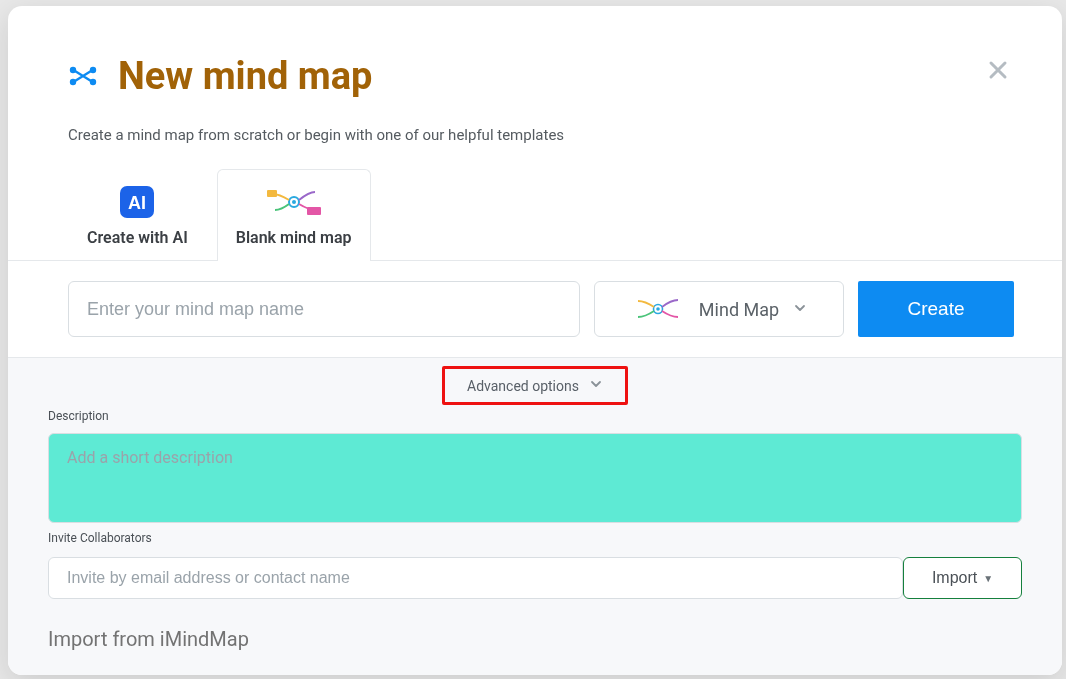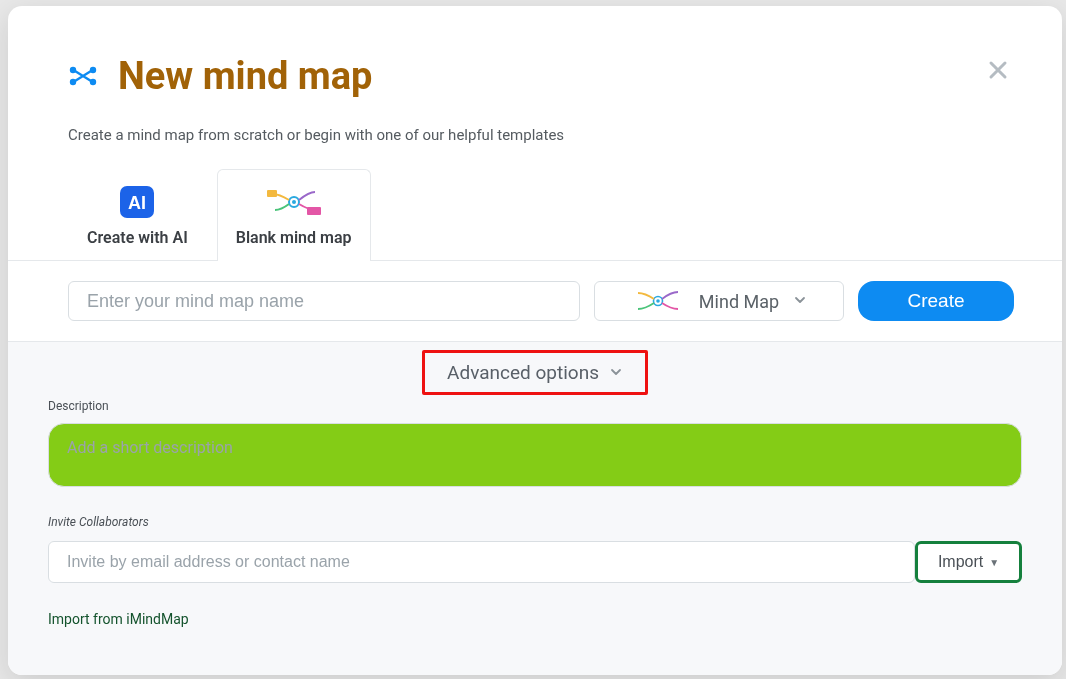--- a/index.html
+++ b/index.html
@@ -109,29 +109,29 @@
 }
 .name-input::placeholder { color: #9aa3aa; }
 .type-select {
   width: 250px;
   border: 1px solid #d9dee2;
   border-radius: 6px;
   display: flex;
   align-items: center;
   justify-content: center;
   gap: 14px;
-  padding: 4px 18px;
+  padding: 12px 18px;
   cursor: pointer;
 }
 .type-label { font-size: 18px; color: #5b6268; }
 .chev { color: #8a9298; }
 .create-btn {
   width: 156px;
   border: none;
-  border-radius: 16px;
+  border-radius: 2px;
   background: #0d8bf2;
   color: #fff;
   font-size: 19px;
   cursor: pointer;
 }
 
 .advanced-section {
   background: #f7f8fa;
   flex: 1;
   padding: 0 40px 24px 40px;
@@ -141,74 +141,74 @@
   justify-content: center;
   padding-top: 8px;
 }
 .advanced-toggle {
   border: 3px solid #e11;
   border-radius: 2px;
   padding: 8px 22px;
   display: flex;
   align-items: center;
   gap: 10px;
-  font-size: 19px;
+  font-size: 14px;
   color: #596068;
   cursor: pointer;
 }
 .section-label {
   font-size: 12px;
   color: #4a5056;
   margin-top: 4px;
   margin-bottom: 10px;
 }
 .desc-input {
   width: 100%;
-  height: 64px;
+  height: 90px;
   border: 1px solid #d9dee2;
-  border-radius: 16px;
+  border-radius: 6px;
   padding: 14px 18px;
   font-size: 16px;
   font-family: inherit;
   resize: none;
   color: #3b3f44;
-  background: #84cc16;
+  background: #5eead4;
 }
 .desc-input::placeholder { color: #9aa3aa; }
 .invite-row {
   display: flex;
   margin-top: 12px;
 }
 .invite-input {
   flex: 1;
   border: 1px solid #d9dee2;
   border-radius: 6px;
   padding: 11px 18px;
   font-size: 16px;
   color: #3b3f44;
   background: #fff;
 }
 .invite-input::placeholder { color: #9aa3aa; }
 .import-btn {
-  width: 107px;
-  border: 3px solid #15803d;
+  width: 119px;
+  border: 1px solid #15803d;
   border-radius: 6px;
   background: #fff;
   font-size: 16px;
   color: #4a5056;
   cursor: pointer;
   display: flex;
   align-items: center;
   justify-content: center;
   gap: 6px;
 }
 .import-link {
   margin-top: 28px;
-  font-size: 14px;
-  color: #14532d;
+  font-size: 20px;
+  color: #737373;
   cursor: pointer;
 }
 </style>
 </head>
 <body>
 
 <div class="modal">
   <div class="modal-header">
     <div class="close-btn">
       <svg viewBox="0 0 24 24">
@@ -288,21 +288,21 @@
           <svg width="14" height="14" viewBox="0 0 14 14">
               <path d="M3 5 L7 9 L11 5" stroke="currentColor" stroke-width="1.8" fill="none" stroke-linecap="round" stroke-linejoin="round"></path>
             </svg>
         </span>
       </div>
     </div>
 
     <div class="section-label">Description</div>
     <textarea class="desc-input" placeholder="Add a short description" style=""></textarea>
 
-    <div class="section-label" style="margin-top:24px;font-style:italic;">Invite Collaborators</div>
+    <div class="section-label" style="margin-top:4px;">Invite Collaborators</div>
     <div class="invite-row">
       <input class="invite-input" type="text" placeholder="Invite by email address or contact name" style="">
       <button class="import-btn">
         <span>Import</span>
         <span style="font-size:10px;color:#6a7278;">▼</span>
       </button>
     </div>
 
     <div class="import-link">Import from iMindMap</div>
   </div>

